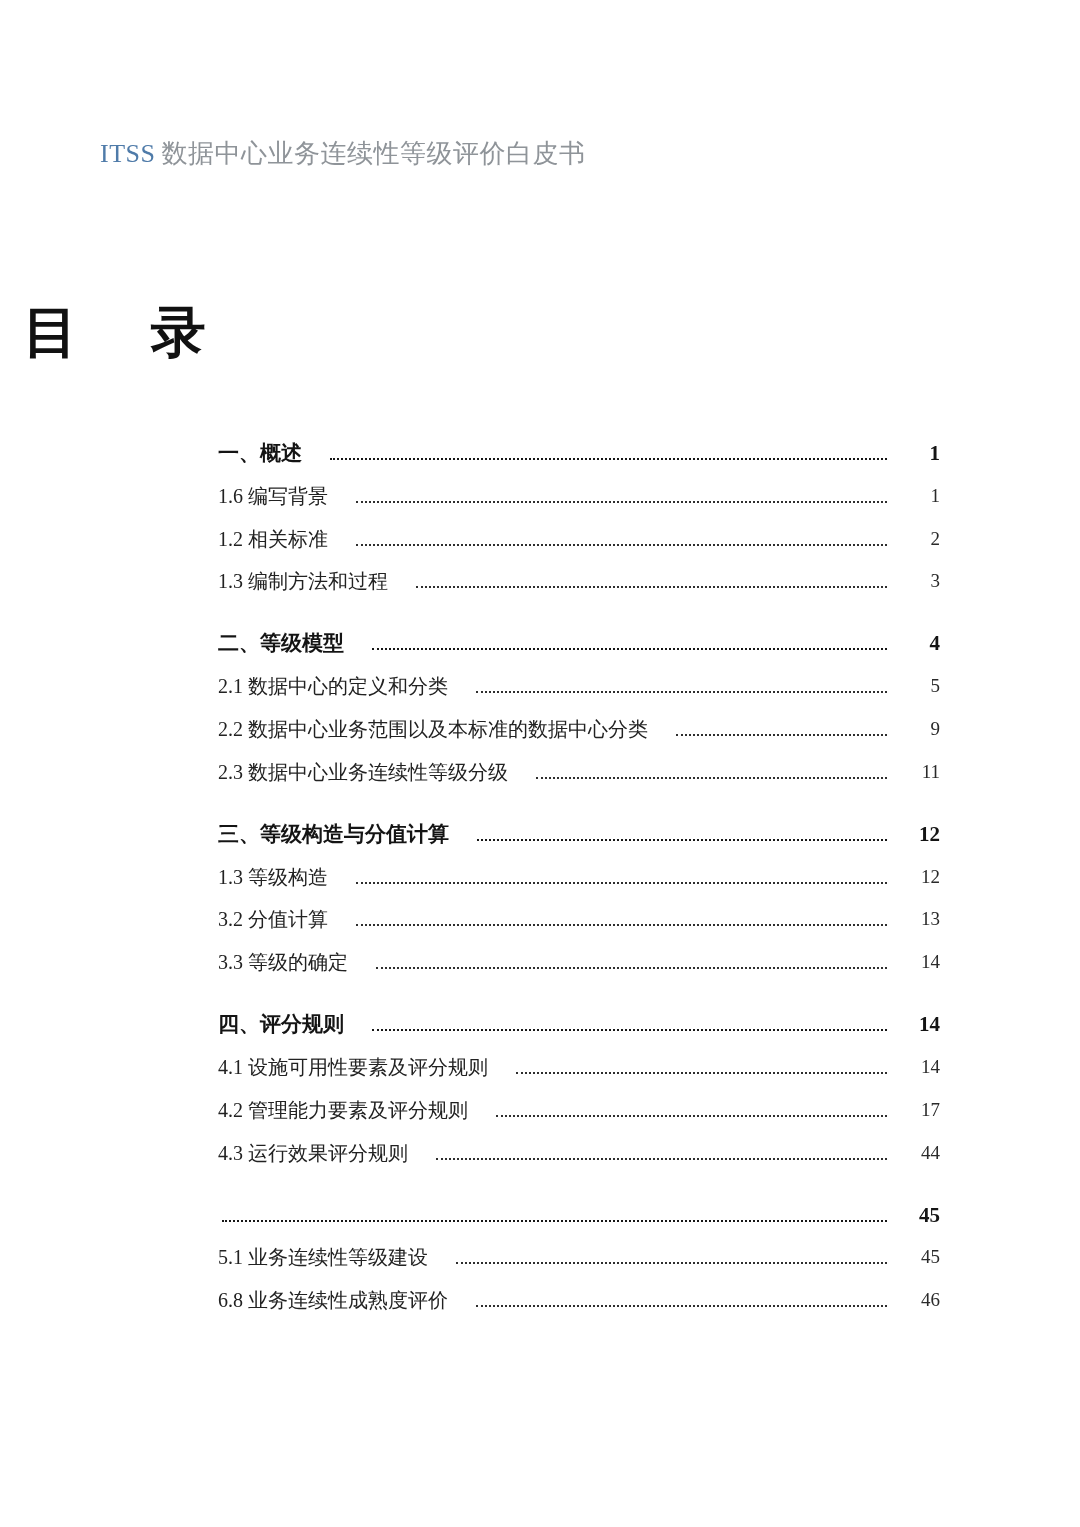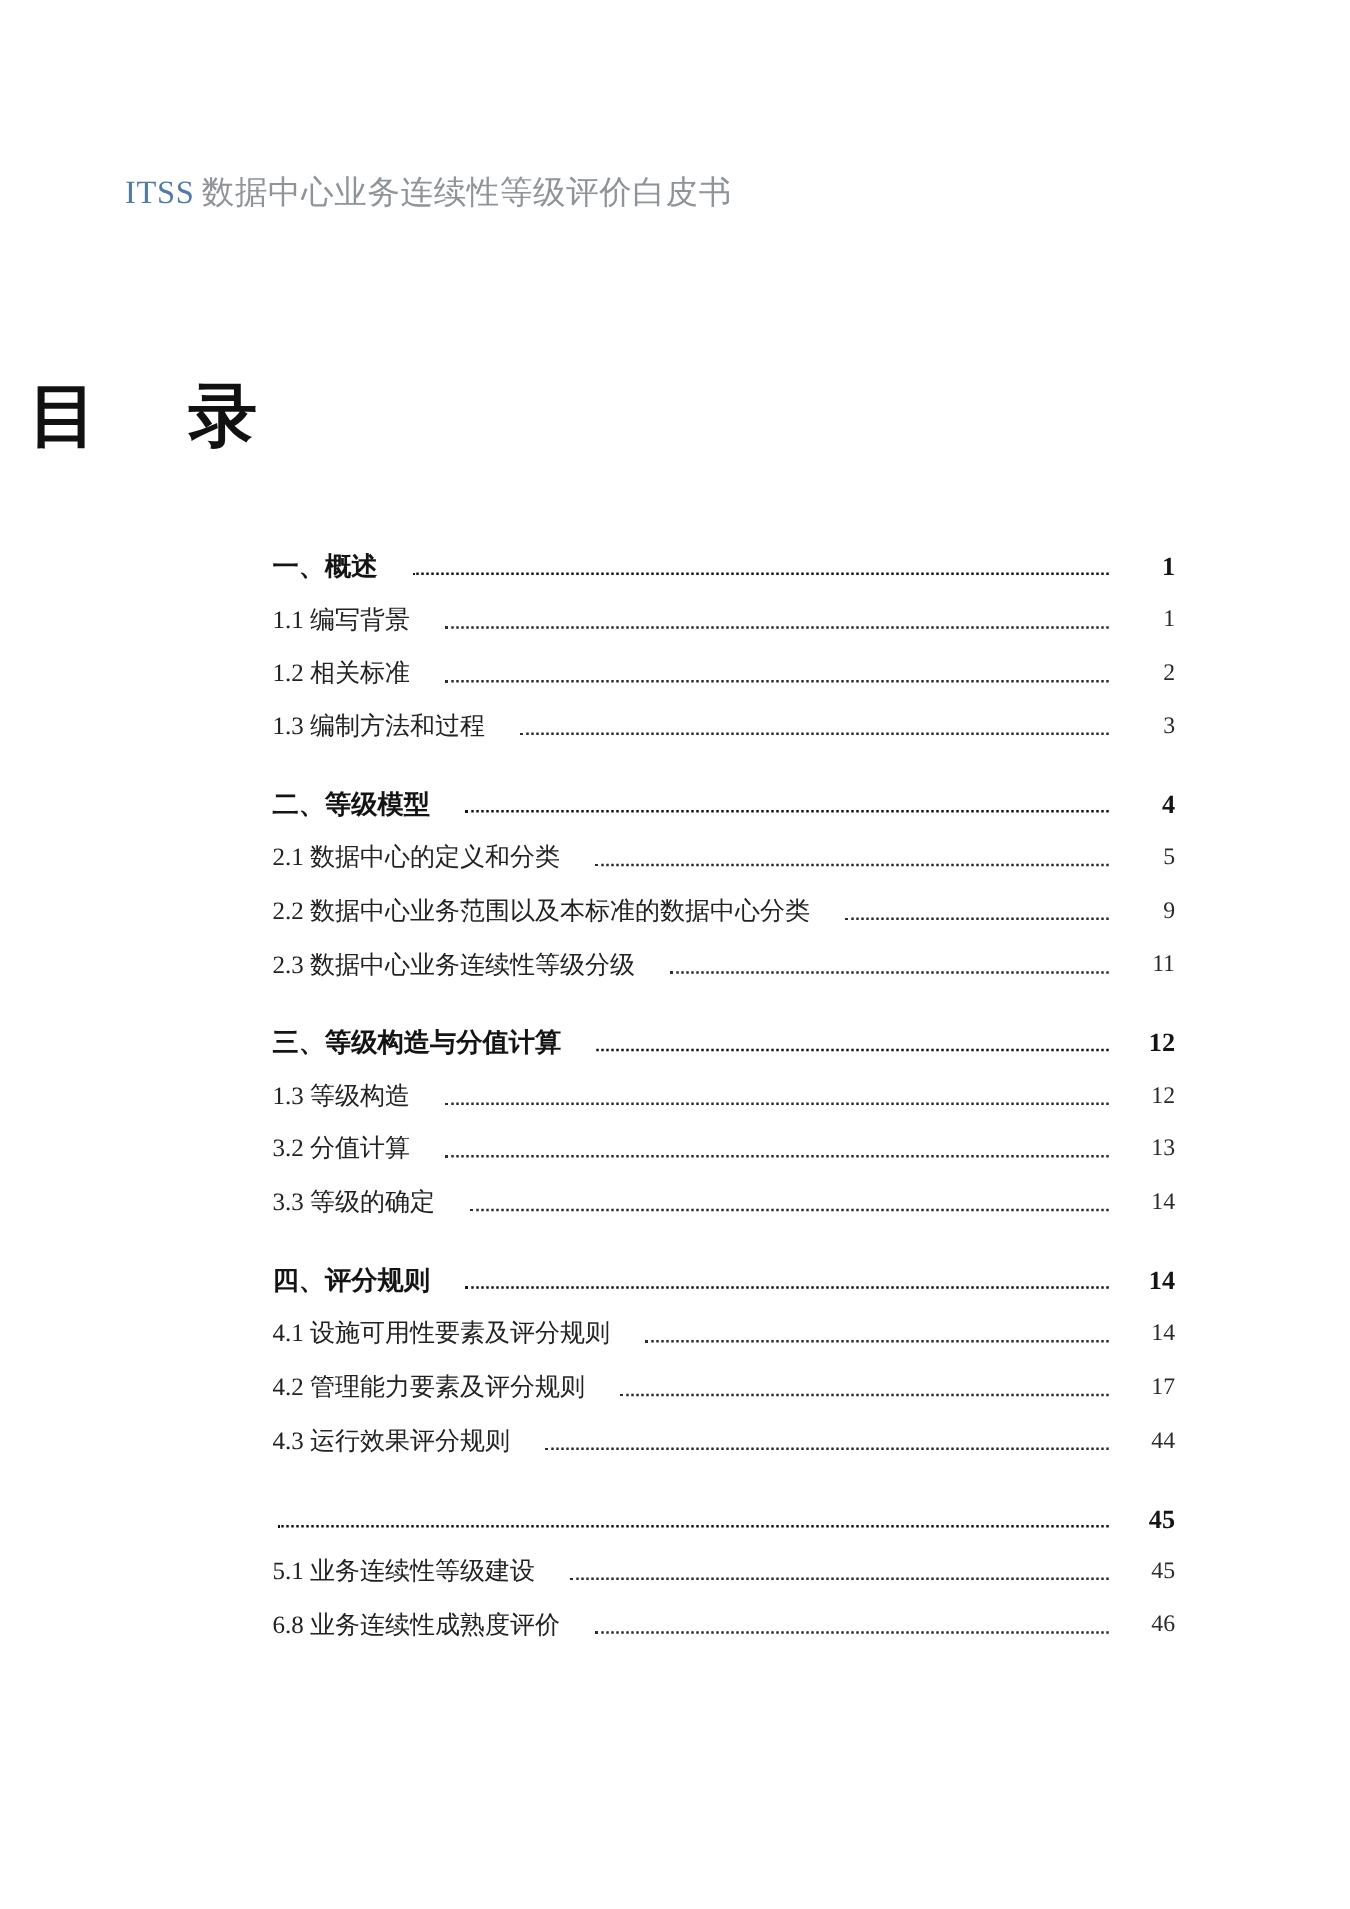--- a/index.html
+++ b/index.html
@@ -88,21 +88,21 @@
   <div class="page-title">目 录</div>
 
   <div class="toc">
 
     <div class="toc-row lv1">
       <span class="label">一、概述</span>
       <span class="dots"></span>
       <span class="pagenum">1</span>
     </div>
     <div class="toc-row lv2">
-      <span class="label">1.1 编写背景</span>
+      <span class="label">1.6 编写背景</span>
       <span class="dots"></span>
       <span class="pagenum">1</span>
     </div>
     <div class="toc-row lv2">
       <span class="label">1.2 相关标准</span>
       <span class="dots"></span>
       <span class="pagenum">2</span>
     </div>
     <div class="toc-row lv2">
       <span class="label">1.3 编制方法和过程</span>

